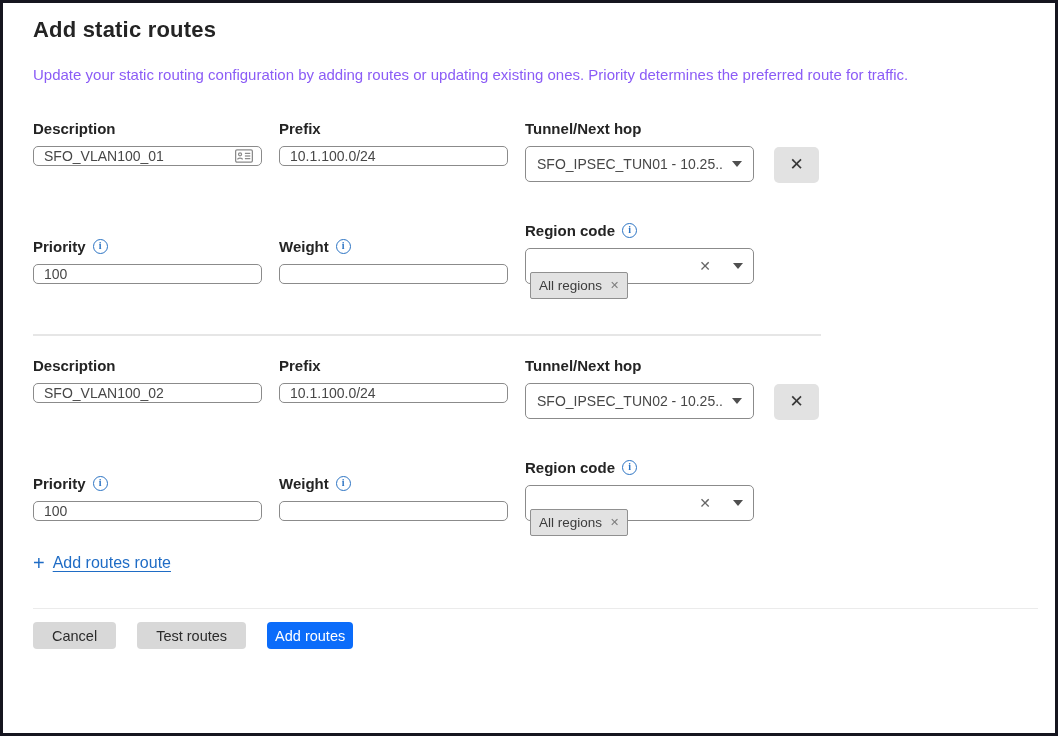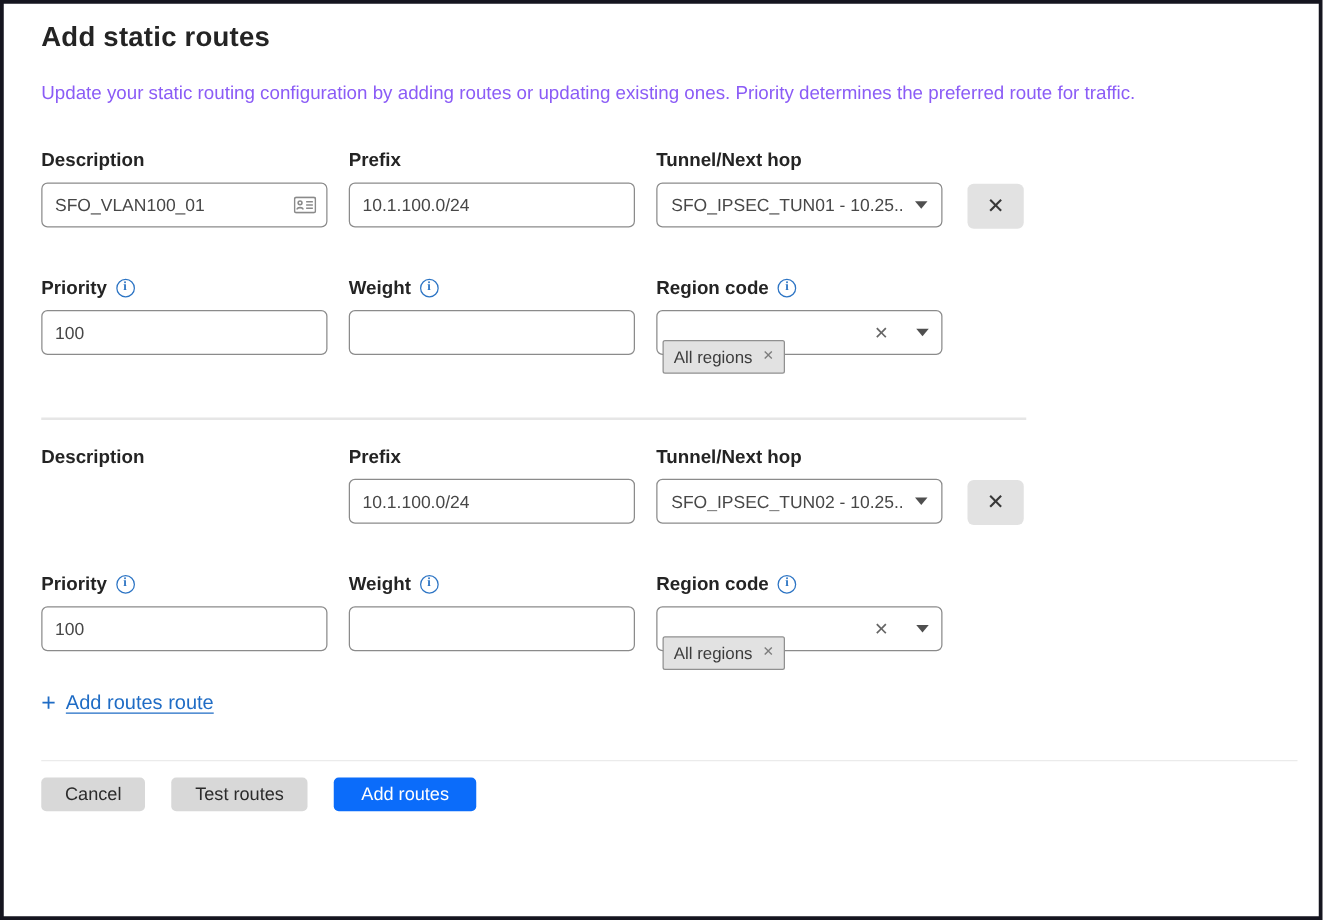--- a/index.html
+++ b/index.html
@@ -42,21 +42,21 @@
     color: #2c74c4;
     font-size: 10px;
     font-weight: bold;
     line-height: 12px;
     text-align: center;
     font-family: "Liberation Serif", serif;
     display: inline-block;
   }
   .text-input {
     width: 100%;
-    height: 36px;
+    height: 20px;
     border: 1px solid #8b8b8b;
     border-radius: 5px;
     padding: 0 10px;
     font-size: 14px;
     color: #474747;
     font-family: "Liberation Sans", "DejaVu Sans", sans-serif;
     outline: none;
     background: #fff;
   }
   .input-wrap { position: relative; }
@@ -166,21 +166,21 @@
   .btn {
     height: 27px;
     border: none;
     border-radius: 4px;
     font-size: 14.5px;
     font-family: "Liberation Sans", "DejaVu Sans", sans-serif;
     cursor: pointer;
     padding: 0 19px;
   }
   .btn-gray { background: #d8d8d8; color: #2b2b2b; }
-  .btn-primary { background: #0b6cfa; color: #ffffff; padding: 0 22px; }
+  .btn-primary { background: #0b6cfa; color: #ffffff; padding: 0 8px; }
 </style>
 </head>
 <body>
 
 <div class="content">
 
   <h1 class="page-title">Add static routes</h1>
 
   <p class="intro">Update your static routing configuration by adding routes or updating existing ones. Priority determines the preferred route for traffic.</p>
 
@@ -246,20 +246,21 @@
       </div>
     </div>
   </div>
 
   <hr class="section-divider">
 
   
   <div class="form-row after-divider">
     <div class="field">
       <div class="field-label">Description</div>
+      <input class="text-input" type="text" value="SFO_VLAN100_02" style="">
     </div>
     <div class="field">
       <div class="field-label">Prefix</div>
       <input class="text-input" type="text" value="10.1.100.0/24" style="">
     </div>
     <div class="field">
       <div class="field-label">Tunnel/Next hop</div>
       <div class="select-box">
         <span class="select-text">SFO_IPSEC_TUN02 - 10.25...</span>
         <span class="caret-down"></span>

